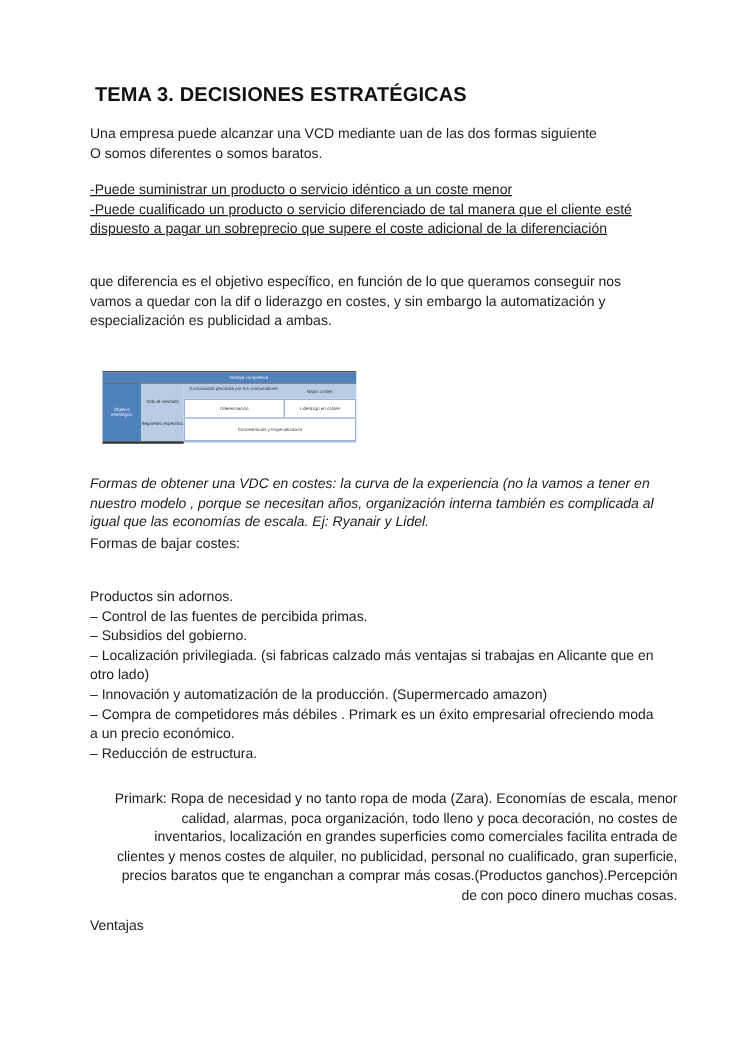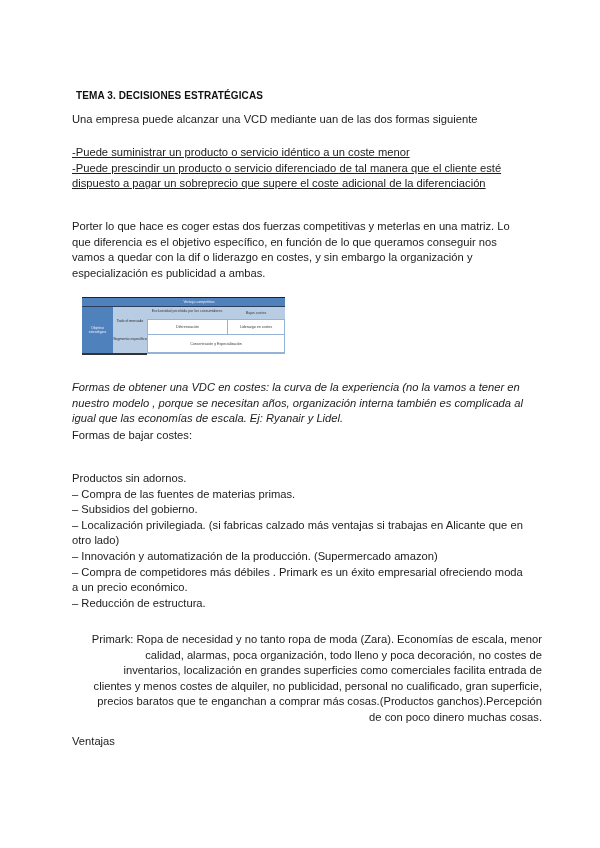--- a/index.html
+++ b/index.html
@@ -11,23 +11,23 @@
       width: 600px;
       height: 848px;
       position: relative;
       overflow: hidden;
       font-family: "Liberation Sans", sans-serif;
       color: #1a1a1a;
     }
     .title {
       position: absolute;
       left: 76px;
-      top: 90px;
+      top: 68px;
       font-weight: bold;
-      font-size: 10px;
+      font-size: 16px;
       letter-spacing: 0.1px;
       color: #111;
       white-space: nowrap;
     }
     .para {
       position: absolute;
       left: 72px;
       width: 470px;
       font-size: 11.2px;
       line-height: 15.6px;
@@ -84,34 +84,34 @@
     }
     .matrix .bottomline2 {
       position: absolute; left: 65px; top: 56px; width: 138px; height: 1px; background: #95b3d7;
     }
   </style>
 </head>
 <body>
 
 <div class="title">TEMA 3. DECISIONES ESTRATÉGICAS</div>
 
-<div class="para" style="top:100px;margin-top:12px;">
+<div class="para" style="top:100px;">
   <span class="line">Una empresa puede alcanzar una VCD mediante uan de las dos formas siguiente</span>
+  <span class="line">O somos diferentes o somos baratos.</span>
 </div>
 
 <div class="para" style="top:145px;text-decoration:underline;">
   <span class="line">-Puede suministrar un producto o servicio idéntico a un coste menor</span>
-  <span class="line">-Puede prescindir un producto o servicio diferenciado de tal manera que el cliente esté</span>
+  <span class="line">-Puede cualificado un producto o servicio diferenciado de tal manera que el cliente esté</span>
   <span class="line">dispuesto a pagar un sobreprecio que supere el coste adicional de la diferenciación</span>
 </div>
 
 <div class="para" style="top:219px;">
-  <span class="line">Porter lo que hace es coger estas dos fuerzas competitivas y meterlas en una matriz. Lo</span>
   <span class="line">que diferencia es el objetivo específico, en función de lo que queramos conseguir nos</span>
-  <span class="line">vamos a quedar con la dif o liderazgo en costes,  y sin embargo la organización y</span>
+  <span class="line">vamos a quedar con la dif o liderazgo en costes,  y sin embargo la automatización y</span>
   <span class="line">especialización es publicidad a ambas.</span>
 </div>
 
 <div class="matrix">
   <div class="topline"></div>
   <div class="hdr">
     <span>Ventaja competitiva</span>
   </div>
   <div class="sep"></div>
   <div class="leftcol">
@@ -143,21 +143,21 @@
   <span class="line">nuestro modelo , porque se necesitan años, organización interna también es complicada al</span>
   <span class="line">igual que las economías de escala. Ej: Ryanair y Lidel.</span>
 </div>
 
 <div class="para" style="top:428px;">
   <span class="line">Formas de bajar costes:</span>
 </div>
 
 <div class="para" style="top:471px;">
   <span class="line">Productos sin adornos.</span>
-  <span class="line">– Compra de las fuentes de materias primas.</span>
+  <span class="line">– Control de las fuentes de percibida primas.</span>
   <span class="line">– Subsidios del gobierno.</span>
   <span class="line">– Localización privilegiada. (si fabricas calzado más ventajas si trabajas en Alicante que en</span>
   <span class="line">otro lado)</span>
   <span class="line">– Innovación y automatización de la producción. (Supermercado amazon)</span>
   <span class="line">– Compra de competidores más débiles . Primark es un éxito empresarial ofreciendo moda</span>
   <span class="line">a un precio económico.</span>
   <span class="line">– Reducción de estructura.</span>
 </div>
 
 <div class="para" style="top:632px;text-align:right;">

